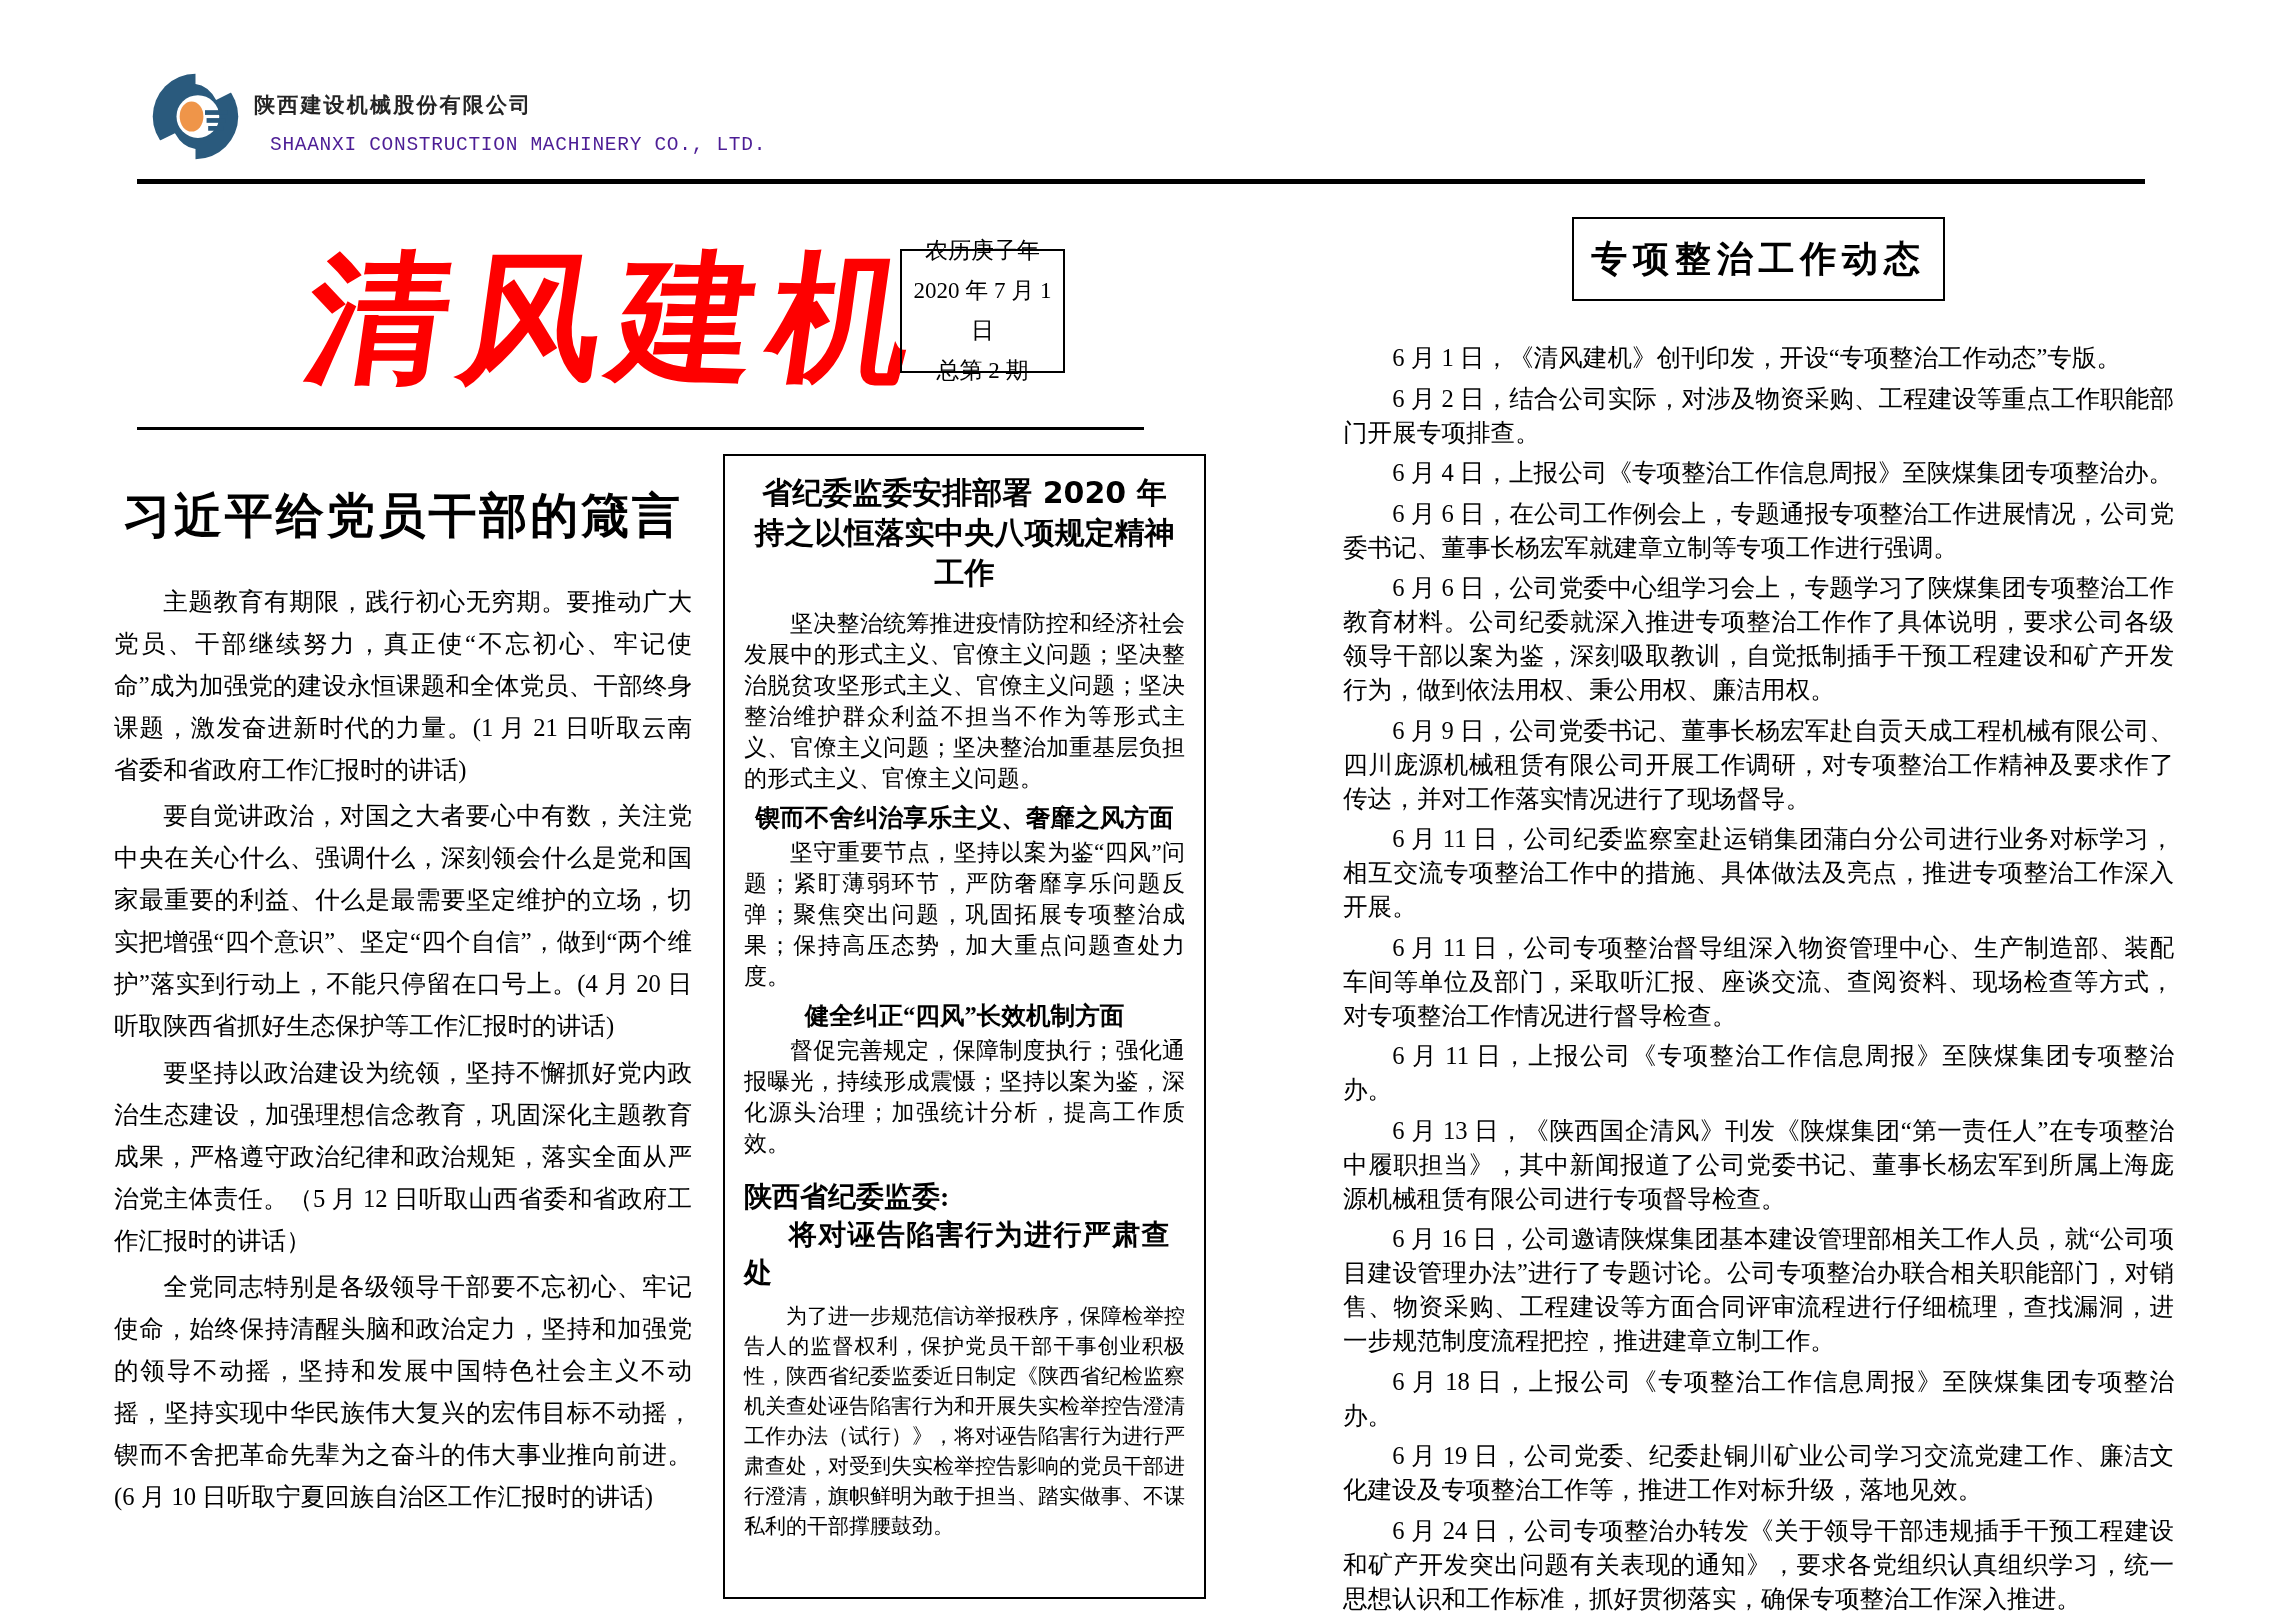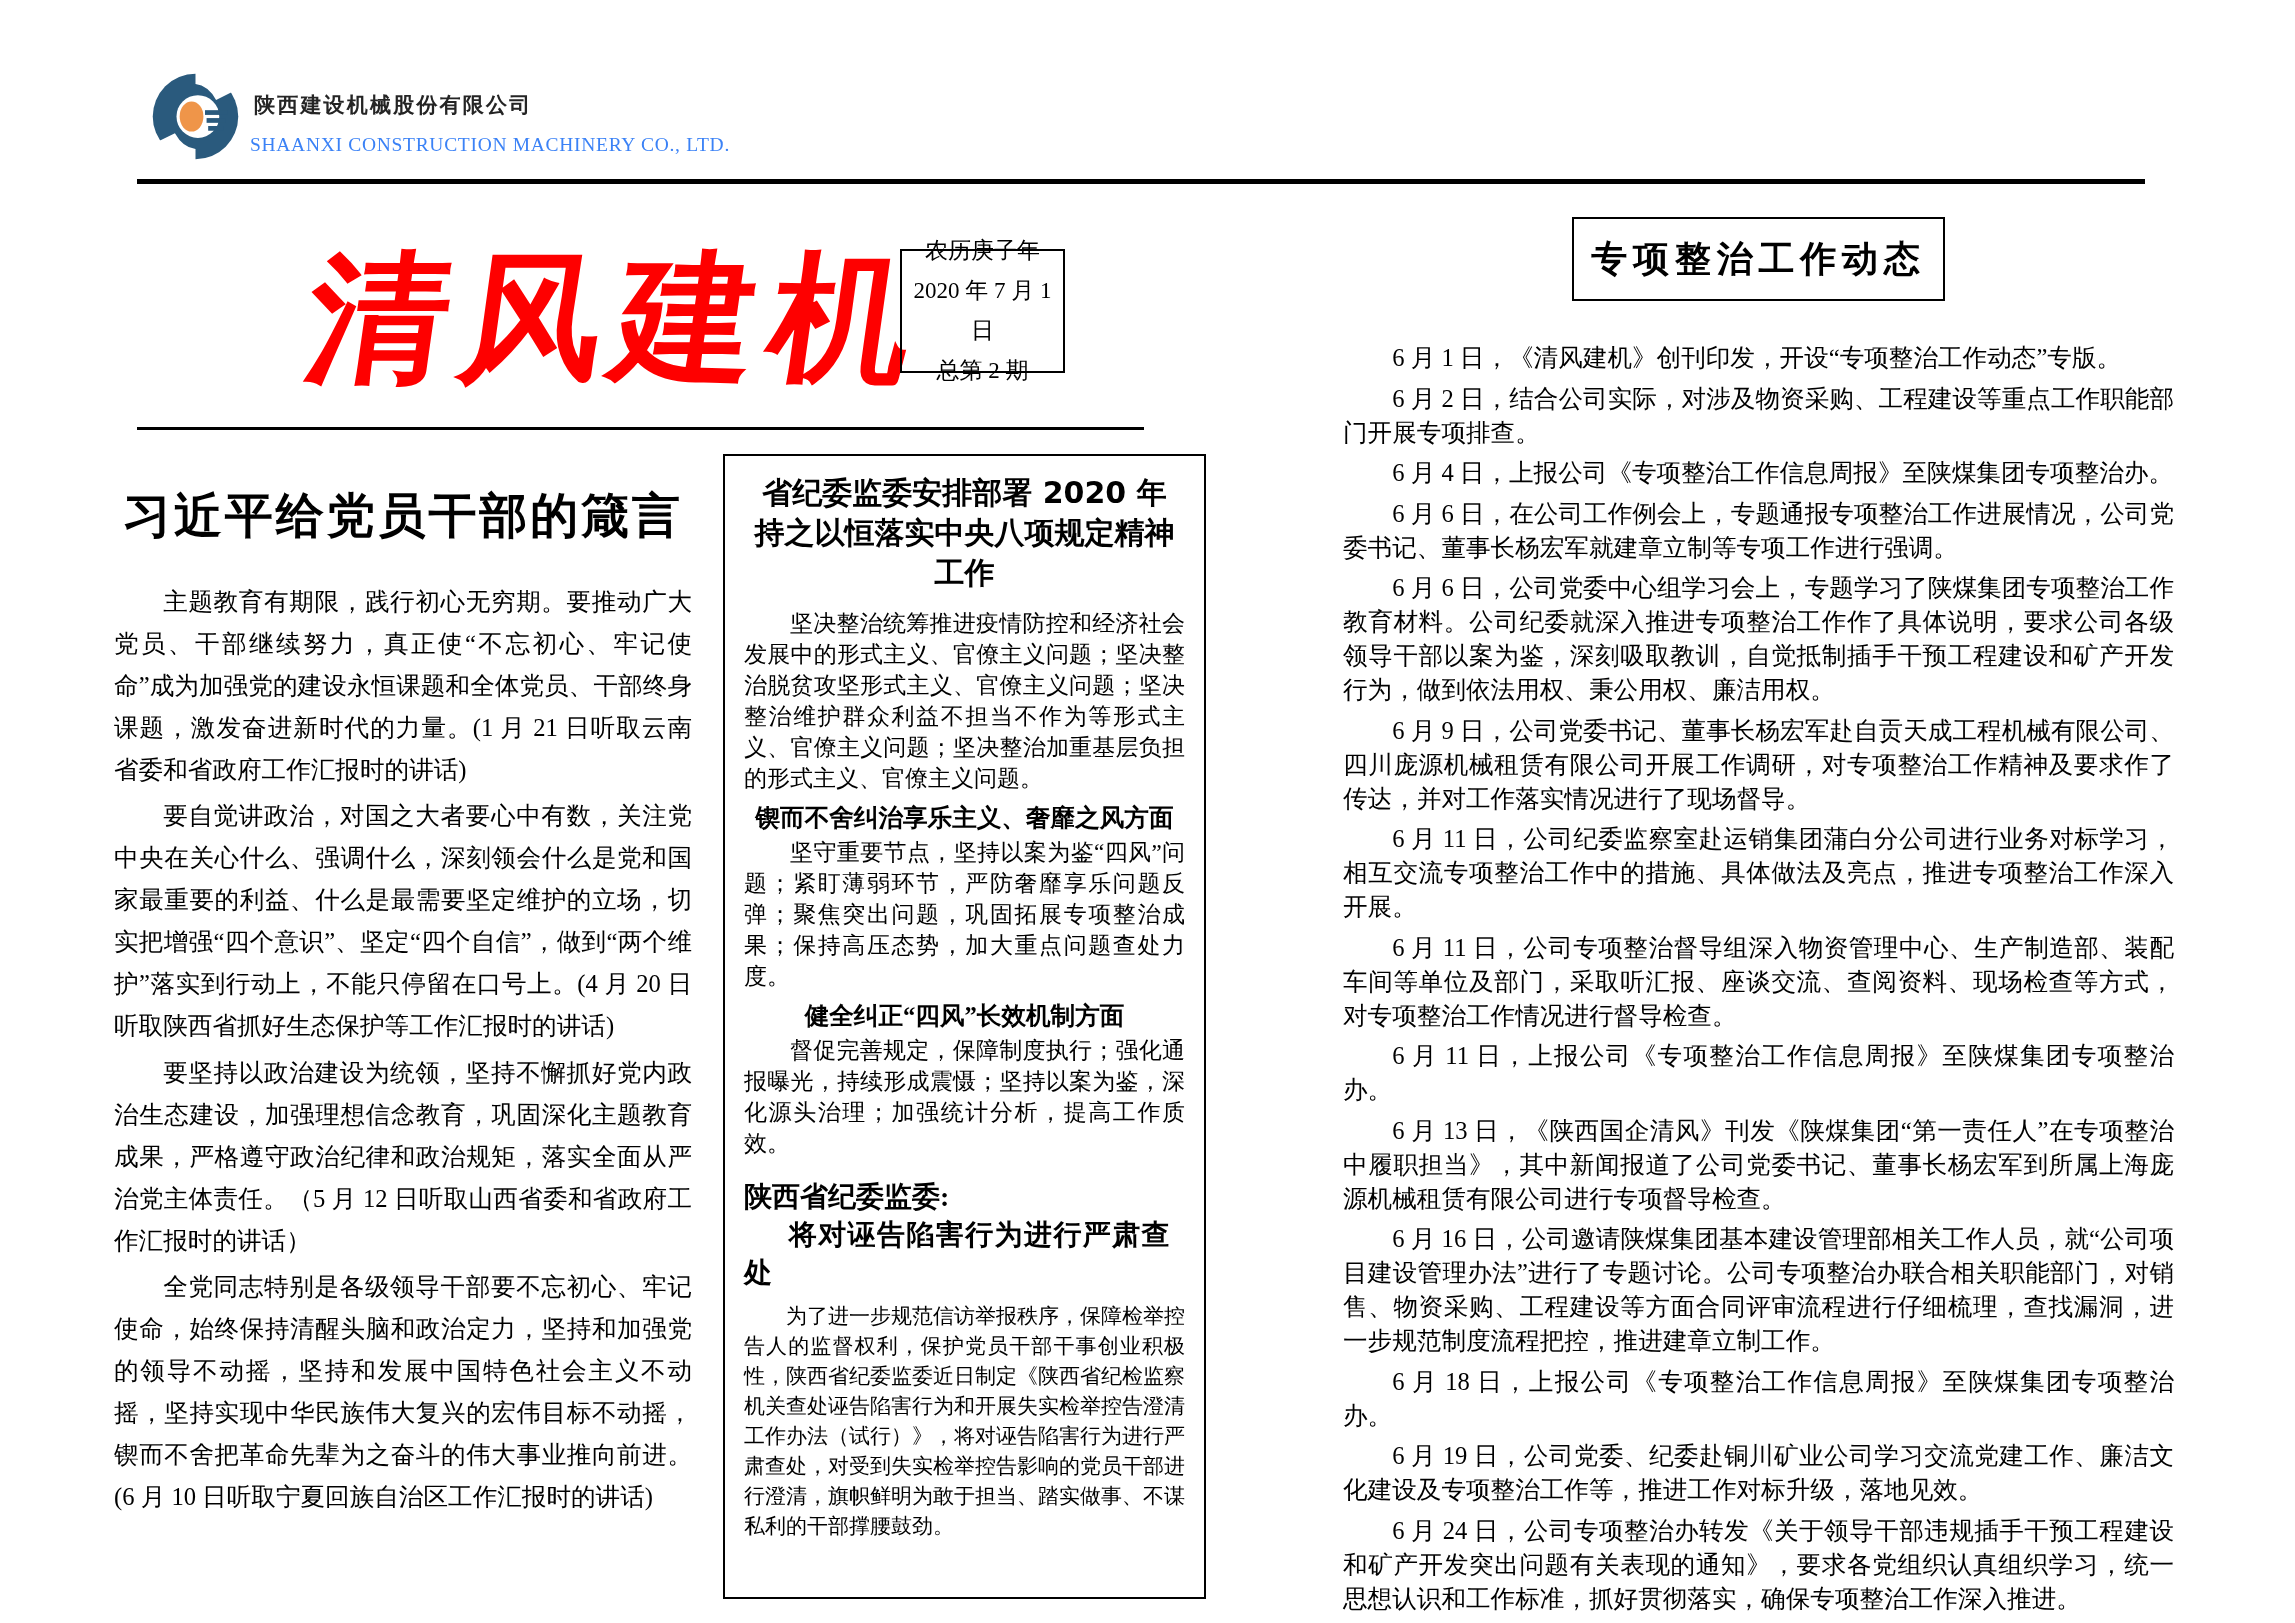--- a/index.html
+++ b/index.html
@@ -7,22 +7,22 @@
     position:relative; width:2295px; height:1623px; background:#ffffff;
     font-family:"Liberation Serif","DejaVu Serif",serif; color:#000; overflow:hidden;
   }
   
   .logo-icon { position:absolute; left:148px; top:65px; width:95px; height:103px; }
   .company-zh {
     position:absolute; left:254px; top:91px; font-size:21px; font-weight:bold;
     color:#242424; letter-spacing:2.2px; font-family:"DejaVu Sans","Liberation Sans",sans-serif;
   }
   .company-en {
-    position:absolute; left:250px; top:134px; font-size:19.5px; color:#3b82f6;
-    letter-spacing:0.7px; font-family:Liberation Serif, serif;
+    position:absolute; left:270px; top:134px; font-size:19.5px; color:#4c1d95;
+    letter-spacing:0.7px; font-family:Liberation Mono, monospace;
   }
   .top-rule { position:absolute; left:137px; top:179px; width:2008px; height:5px; background:#000; }
 
   
   .masthead-title {
     position:absolute; left:309px; top:233px; font-size:141px; line-height:170px;
     font-weight:bold; color:#fe0000; letter-spacing:13px; transform:skewX(-8deg);
     font-family:"DejaVu Serif","Liberation Serif",serif; white-space:nowrap;
   }
   .issue-box {

